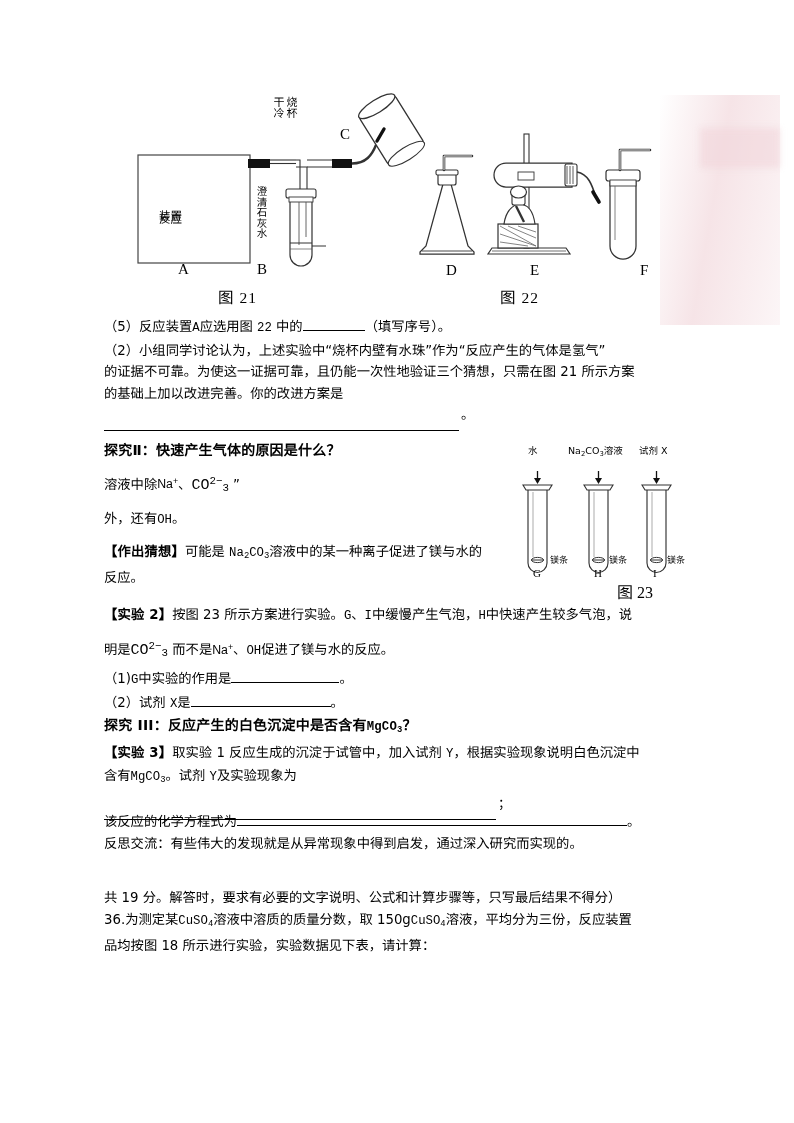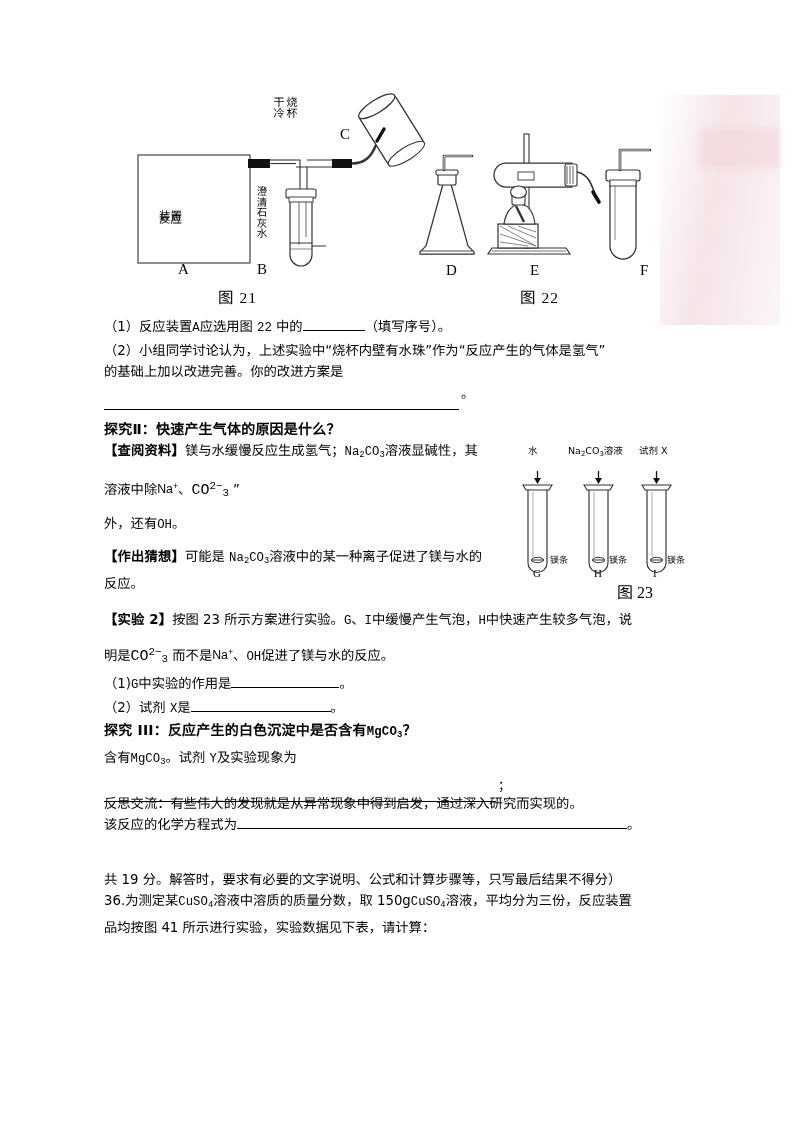--- a/index.html
+++ b/index.html
@@ -234,21 +234,21 @@
         <path d="M215 58 L215 112" stroke="#666" stroke-width=".8"></path>
 
         <path d="M220 42 L220 22 L250 22" stroke="#333" stroke-width="2.6" fill="none" stroke-linecap="round" stroke-linejoin="round"></path>
         <path d="M220 42 L220 22 L250 22" stroke="#fff" stroke-width=".9" fill="none"></path>
       </g>
     </svg>
 
     <div class="fig-cap" style="position:absolute;left:446px;top:262px;">D</div>
     <div class="fig-cap" style="position:absolute;left:530px;top:262px;">E</div>
     <div class="fig-cap" style="position:absolute;left:640px;top:262px;">F</div>
-    <div class="fig-cap" style="position:absolute;left:520px;top:285px;font-size:15.5px;">图 22</div>
+    <div class="fig-cap" style="position:absolute;left:500px;top:285px;font-size:15.5px;">图 22</div>
   </div>
 
   <div class="fig23-wrap">
     <svg width="190" height="130" viewBox="0 0 190 130" style="position:absolute;left:0;top:22px;">
       <g fill="none" stroke="#333" stroke-width="1.15">
 
         <path d="M22 22 L22 98 A9.5 9.5 0 0 0 41 98 L41 22" fill="#fff" stroke="#333"></path>
         <path d="M17 20 L46 20 L43 25 L20 25 Z" fill="#fff" stroke="#333" stroke-width="1.1"></path>
         <path d="M27 27 L27 92" stroke="#888" stroke-width=".7"></path>
         <ellipse cx="31.5" cy="95" rx="6" ry="2.6" fill="#fff" stroke="#333" stroke-width="1"></ellipse>
@@ -285,36 +285,34 @@
     <div class="tt-letter" style="left:27px;top:124px;">G</div>
     <div class="tt-letter" style="left:88px;top:124px;">H</div>
     <div class="tt-letter" style="left:147px;top:124px;">I</div>
 
     <div style="position:absolute;left:111px;top:136px;font-family:'Liberation Serif',serif;font-size:16px;">图 23</div>
   </div>
 
   <div class="body-text">
 
     <p class="p">
-      <span>（1）反应装置</span><span class="lat">A</span><span>应选用图</span>&nbsp;<span class="lat">22</span>&nbsp;<span>中的</span><span class="blank" style="width:62px"></span><span>（填写序号）。</span>
+      <span>（5）反应装置</span><span class="lat">A</span><span>应选用图</span>&nbsp;<span class="lat">22</span>&nbsp;<span>中的</span><span class="blank" style="width:62px"></span><span>（填写序号）。</span>
     </p>
 
     <p class="p">（2）小组同学讨论认为，上述实验中“烧杯内壁有水珠”作为“反应产生的气体是氢气”</p>
+    <p class="p">的证据不可靠。为使这一证据可靠，且仍能一次性地验证三个猜想，只需在图 21 所示方案</p>
     <p class="p">的基础上加以改进完善。你的改进方案是</p>
 
     <div style="height:18px;position:relative;">
       <span class="blank" style="width:355px;position:absolute;left:0;top:12px;"></span>
       <span style="position:absolute;left:357px;top:0;">。</span>
     </div>
 
     <p class="p bold-head" style="font-size:14px;margin-top:18px;">探究Ⅱ：快速产生气体的原因是什么？</p>
 
-    <p class="p">
-      <span class="bold-head">【查阅资料】</span><span>镁与水缓慢反应生成氢气；</span><span class="lat">Na<span class="sub">2</span>CO<span class="sub">3</span></span><span>溶液显碱性，其</span>
-    </p>
 
     <div class="gap-s"></div>
 
     <p class="p">
       <span>溶液中除</span><span class="ion">Na<span class="sup">+</span></span><span>、</span><span class="co3">CO<span class="sup">2−</span><span class="sub">3</span></span>&nbsp;<span>”</span>
     </p>
 
     <div class="gap-s"></div>
 
     <p class="p">
@@ -345,39 +343,42 @@
     </p>
 
     <p class="p">
       <span>（2）试剂</span>&nbsp;<span class="lat">X</span><span>是</span><span class="blank" style="width:140px"></span><span>。</span>
     </p>
 
     <p class="p bold-head" style="font-size:14px;">
       <span>探究 III：反应产生的白色沉淀中是否含有</span><span class="lat" style="font-weight:bold">MgCO<span class="sub">3</span></span><span>？</span>
     </p>
 
+    <p class="p">
+      <span class="bold-head">【实验 3】</span><span>取实验 1 反应生成的沉淀于试管中，加入试剂</span>&nbsp;<span class="lat">Y</span><span>，根据实验现象说明白色沉淀中</span>
+    </p>
     <p class="p">
       <span>含有</span><span class="lat">MgCO<span class="sub">3</span></span><span>。试剂</span>&nbsp;<span class="lat">Y</span><span>及实验现象为</span>
     </p>
 
     <div style="height:19px;position:relative;">
       <span class="blank" style="width:392px;position:absolute;left:0;top:13px;"></span>
       <span style="position:absolute;left:394px;top:1px;font-size:13px;">；</span>
     </div>
 
+    <p class="p">
+      <span>该反应的化学方程式为</span><span class="blank" style="width:390px"></span><span>。</span>
+    </p>
+
     <p class="p">反思交流：有些伟大的发现就是从异常现象中得到启发，通过深入研究而实现的。</p>
-
-    <p class="p">
-      <span>该反应的化学方程式为</span><span class="blank" style="width:390px"></span><span>。</span>
-    </p>
 
     <div class="gap-l"></div>
     <div style="height:12px"></div>
 
     <p class="p">共 19 分。解答时，要求有必要的文字说明、公式和计算步骤等，只写最后结果不得分）</p>
 
     <p class="p">
       <span>36.为测定某</span><span class="lat">CuSO<span class="sub">4</span></span><span>溶液中溶质的质量分数，取 150g</span><span class="lat">CuSO<span class="sub">4</span></span><span>溶液，平均分为三份，反应装置</span>
     </p>
-    <p class="p">品均按图 41 所示进行实验，实验数据见下表，请计算：</p>
+    <p class="p">品均按图 18 所示进行实验，实验数据见下表，请计算：</p>
 
   </div>
 </div>
 
 </body></html>

